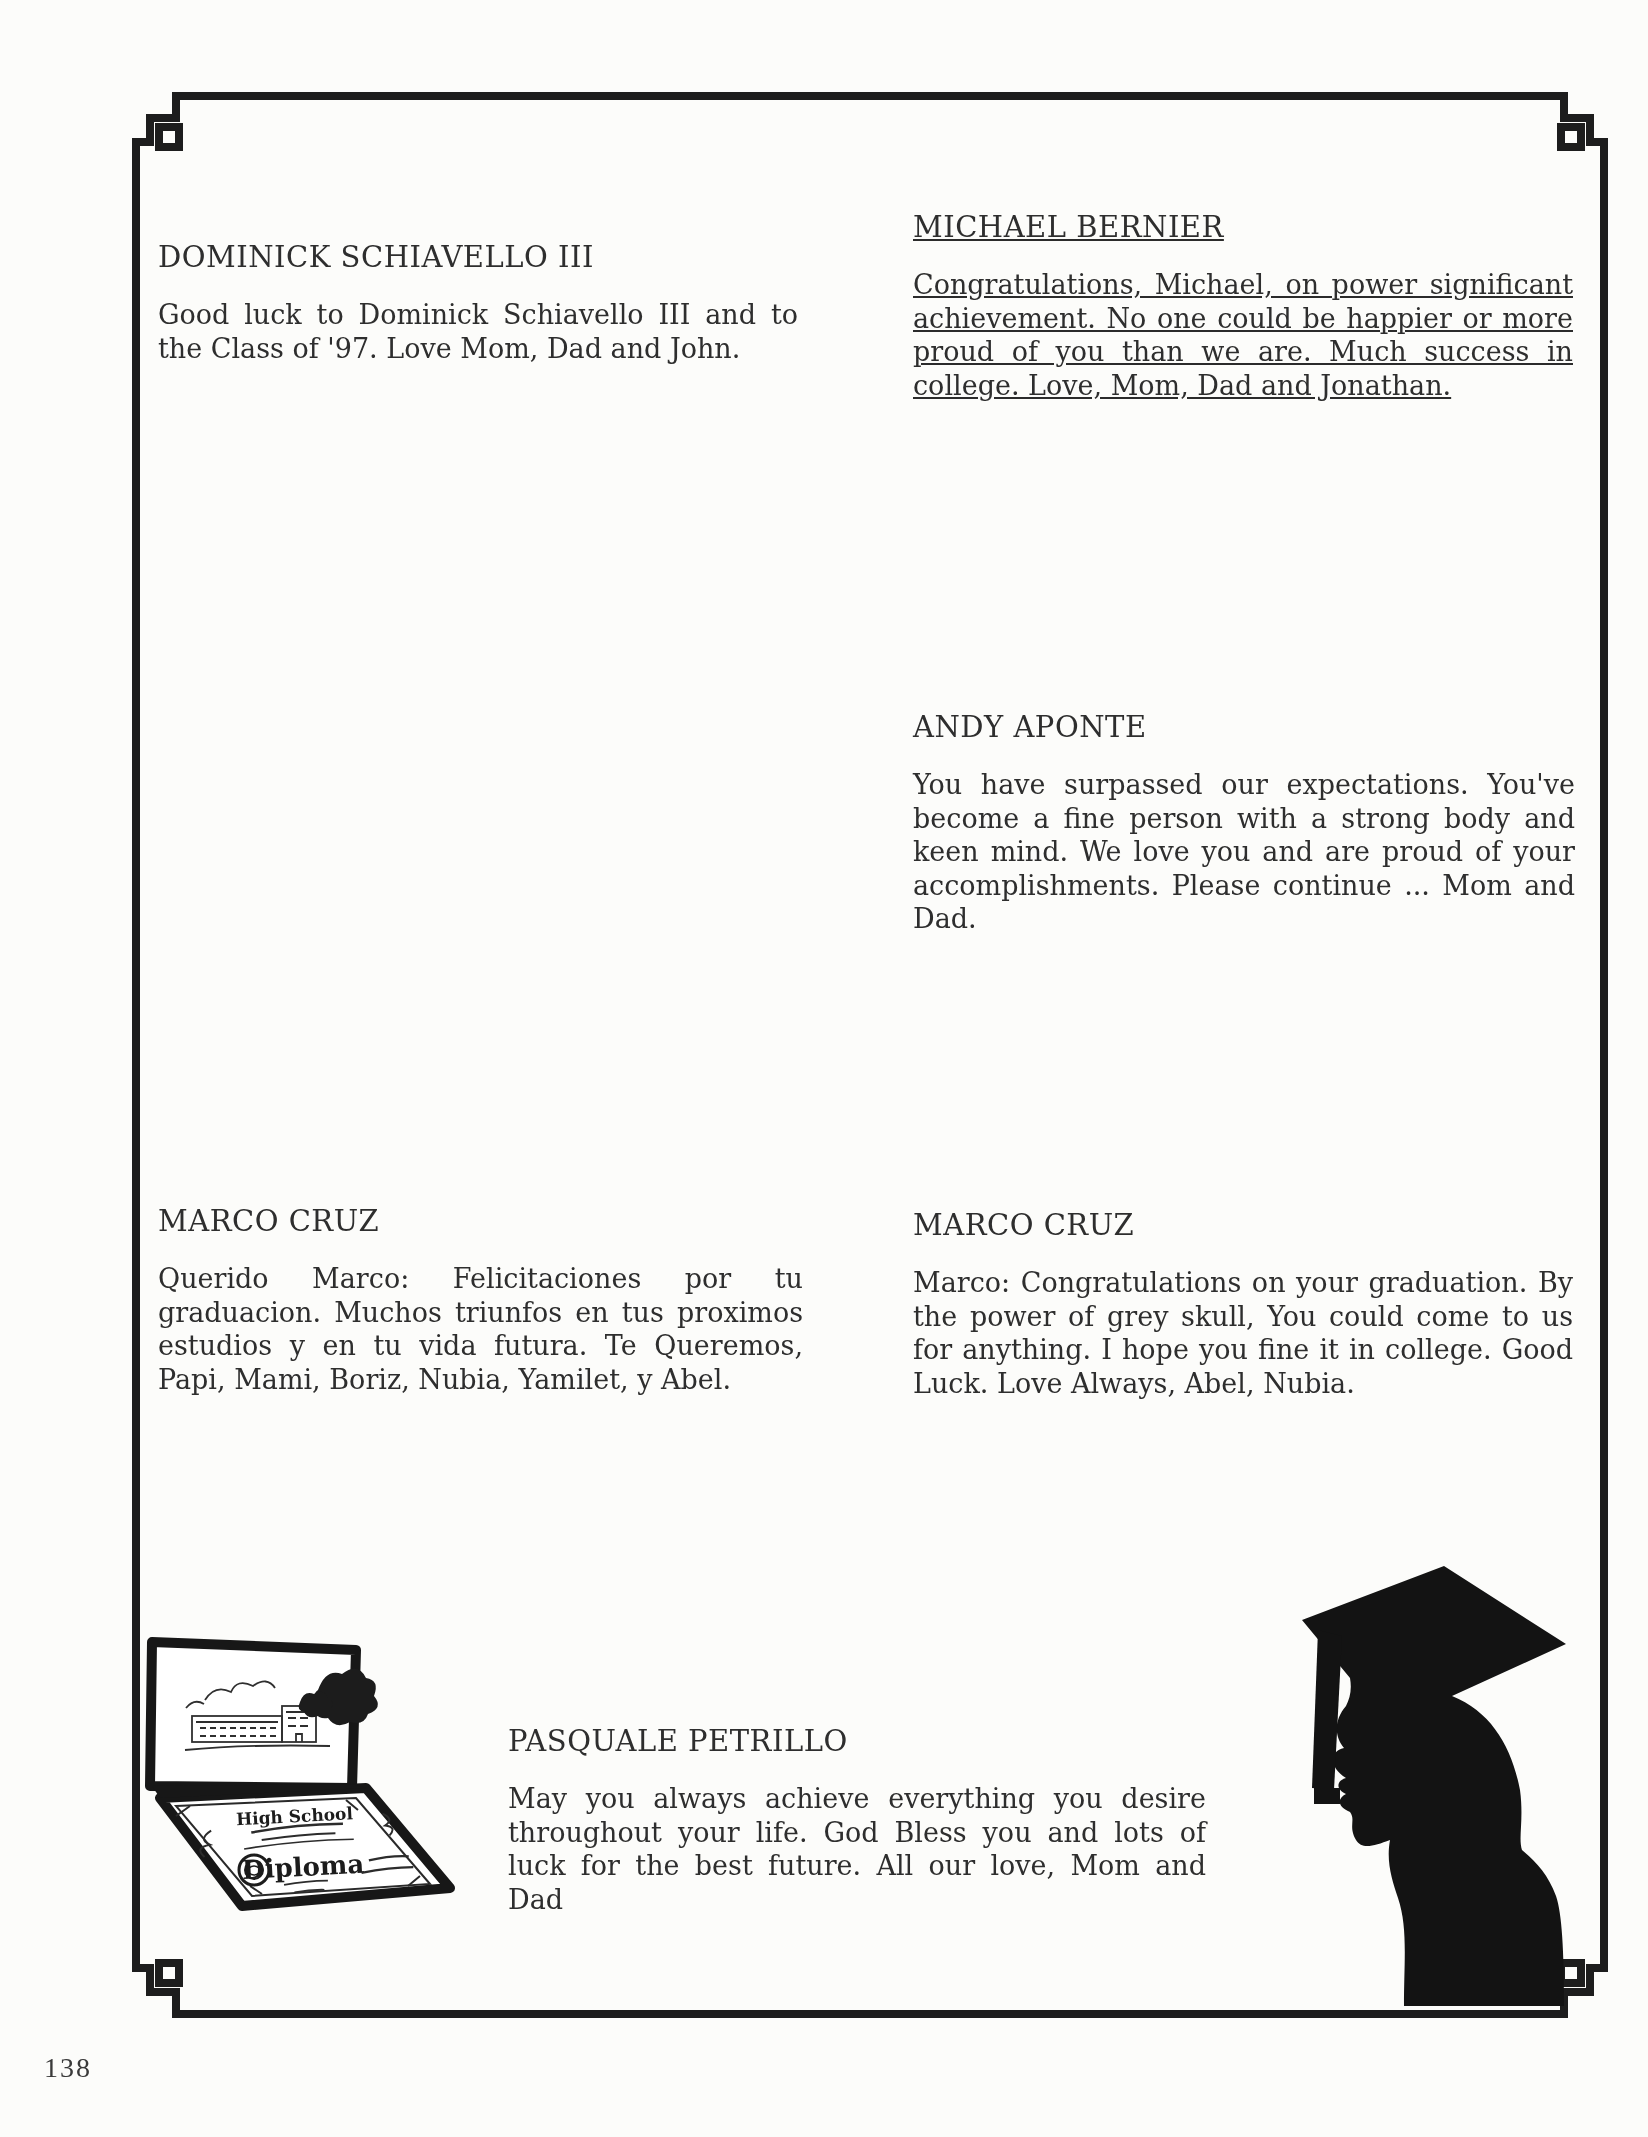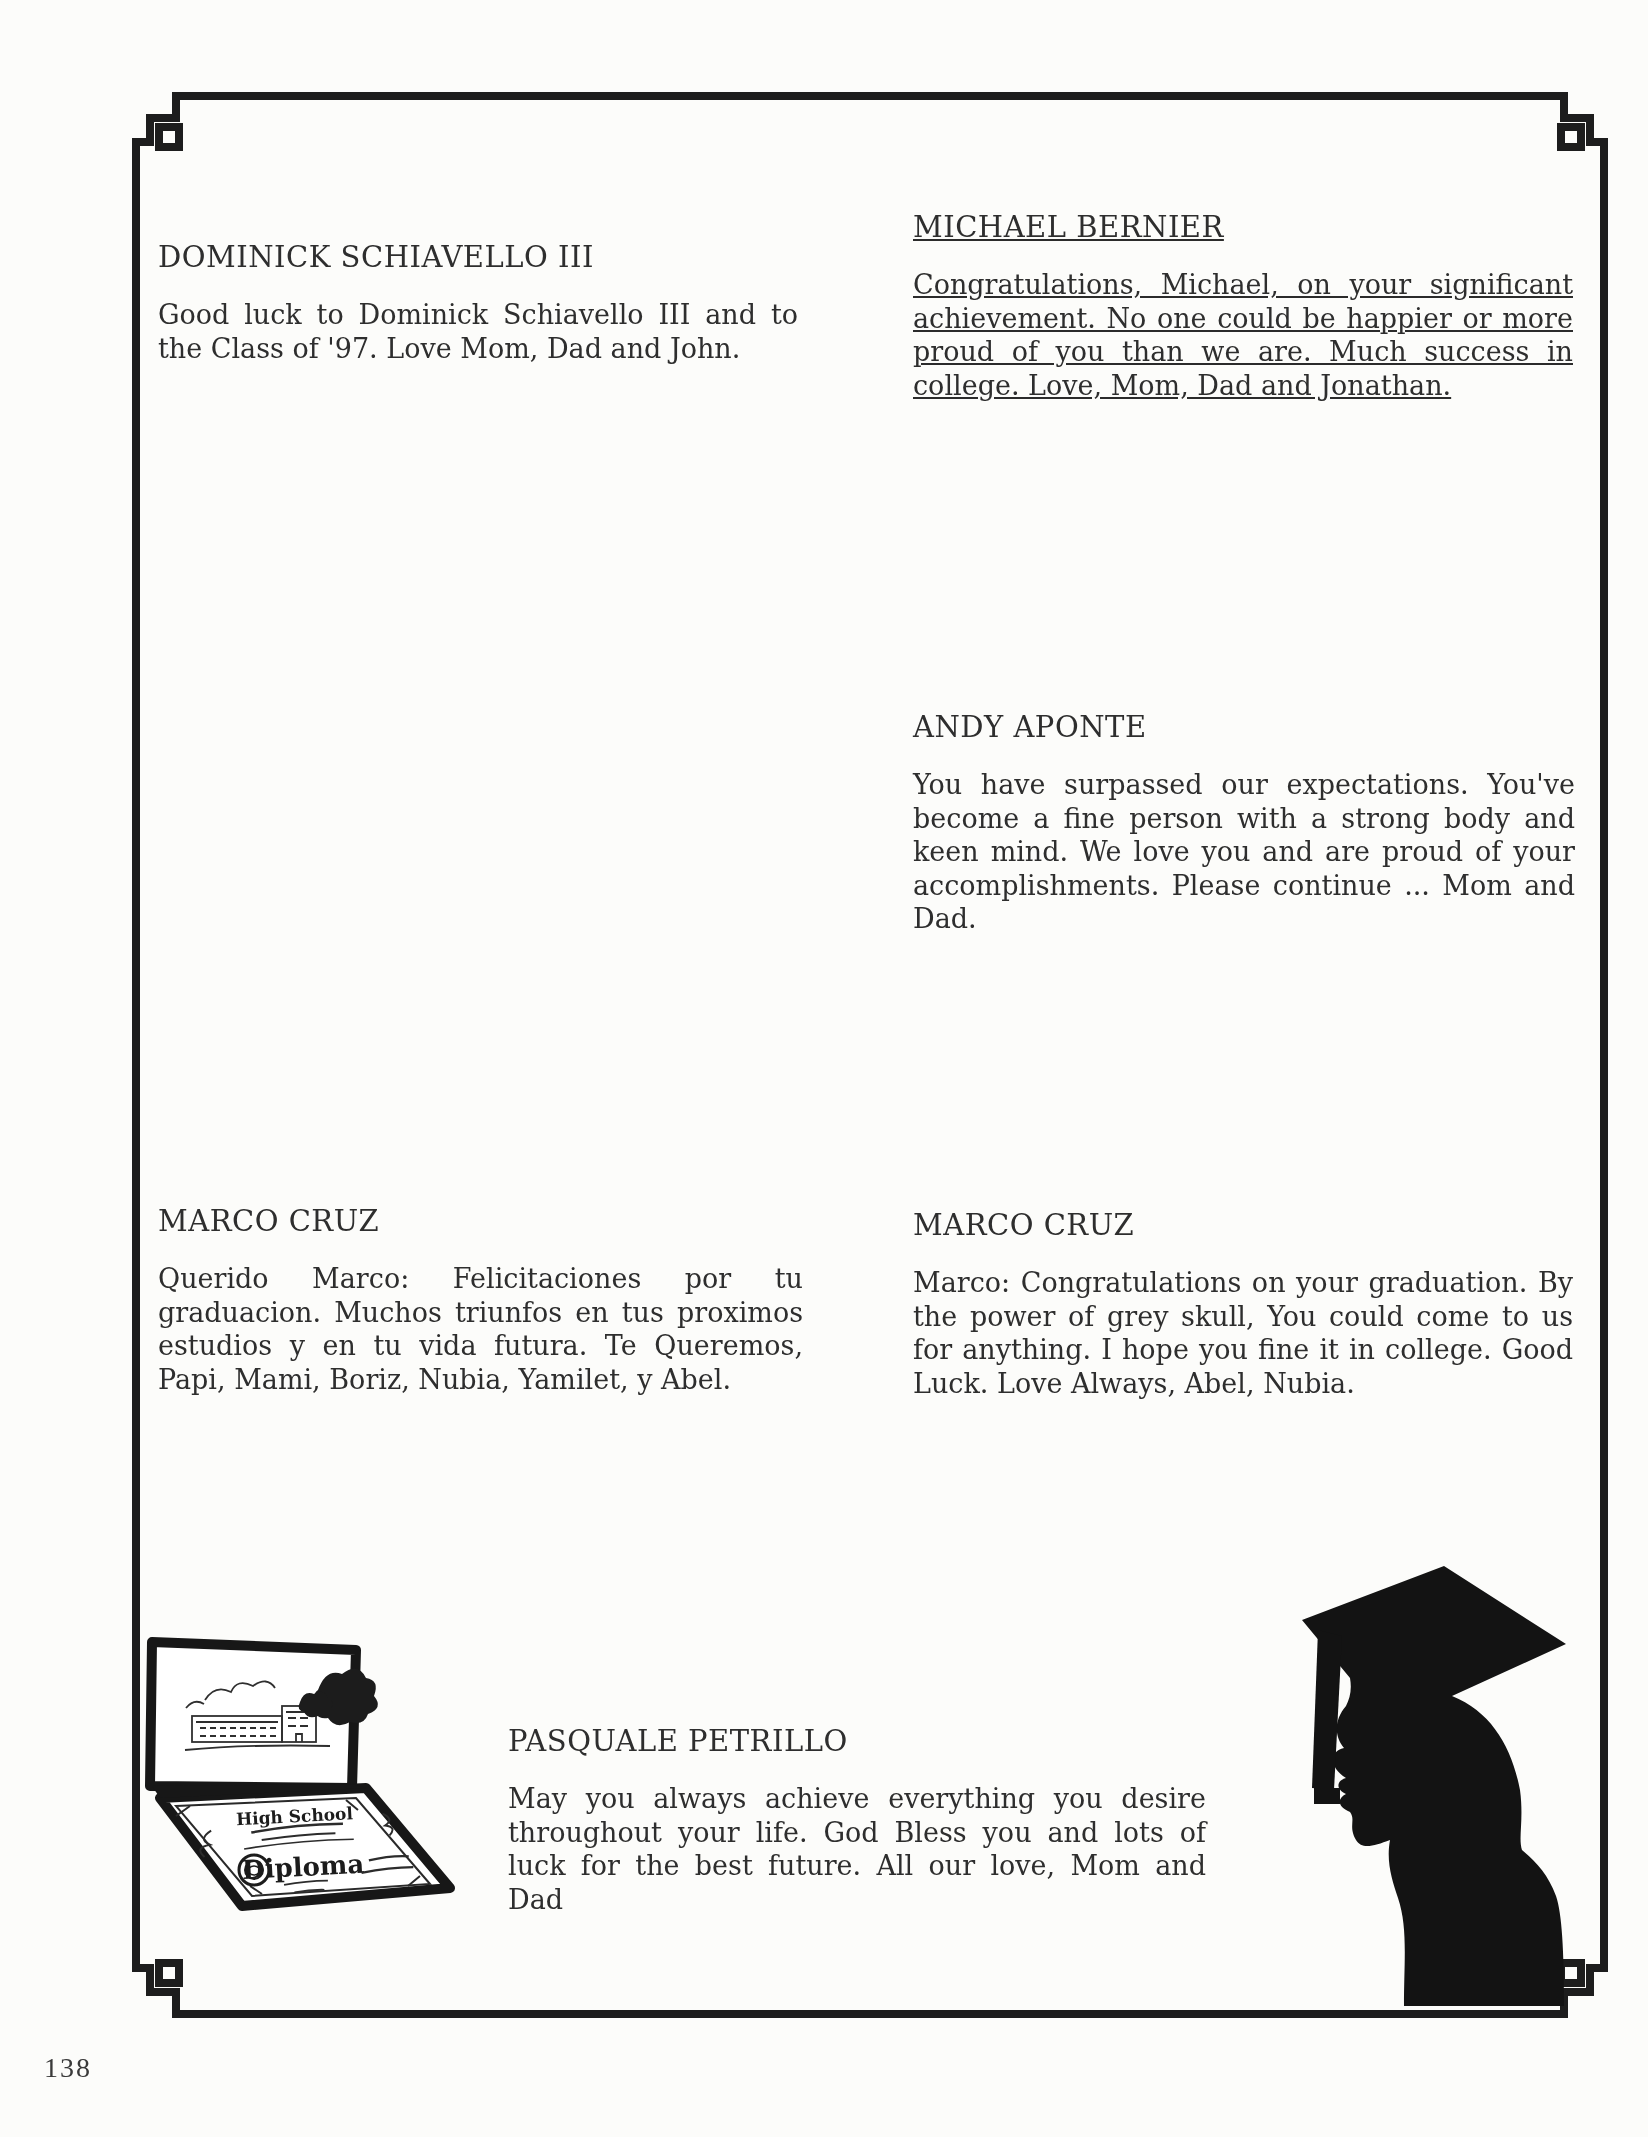--- a/index.html
+++ b/index.html
@@ -112,21 +112,21 @@
     </svg>
   </div>
 
   <div class="ad ad-schiavello">
     <h2>DOMINICK SCHIAVELLO III</h2>
     <p>Good luck to Dominick Schiavello III and to the Class of '97. Love Mom, Dad and John.</p>
   </div>
 
   <div class="ad ad-bernier">
     <h2>MICHAEL BERNIER</h2>
-    <p>Congratulations, Michael, on your significant achievement. No one could be happier or more proud of you than we are. Much success in college. Love, Mom, Dad and Jonathan.</p>
+    <p>Congratulations, Michael, on power significant achievement. No one could be happier or more proud of you than we are. Much success in college. Love, Mom, Dad and Jonathan.</p>
   </div>
 
 
   <div class="ad ad-aponte">
     <h2>ANDY APONTE</h2>
     <p>You have surpassed our expectations. You've become a fine person with a strong body and keen mind. We love you and are proud of your accomplishments. Please continue ... Mom and Dad.</p>
   </div>
 
   <div class="ad ad-cruz-l">
     <h2>MARCO CRUZ</h2>

